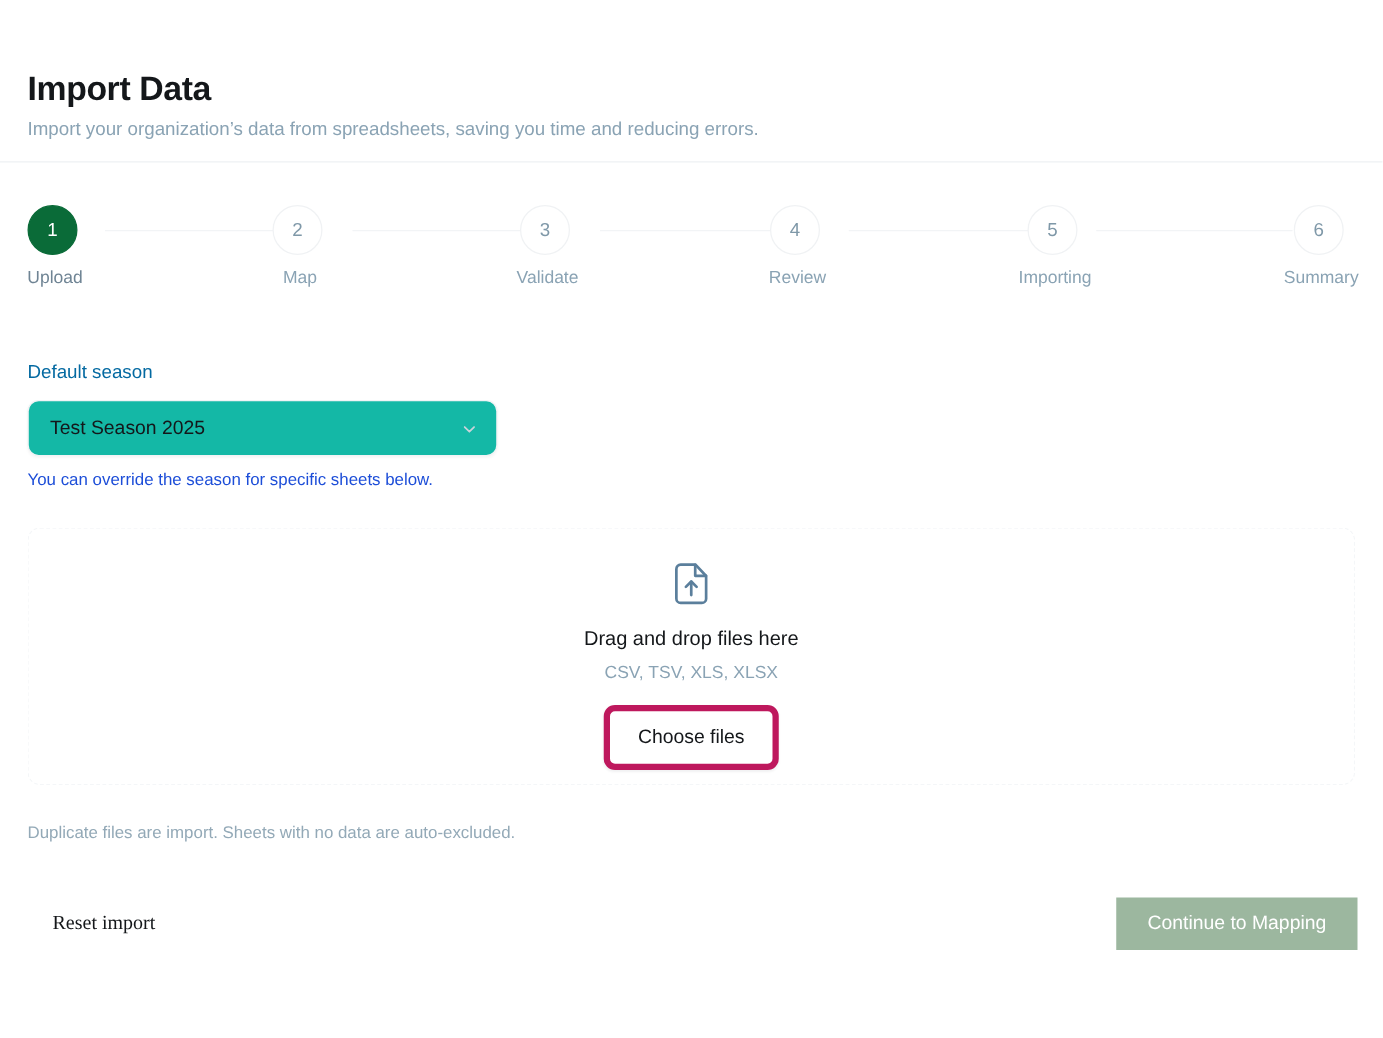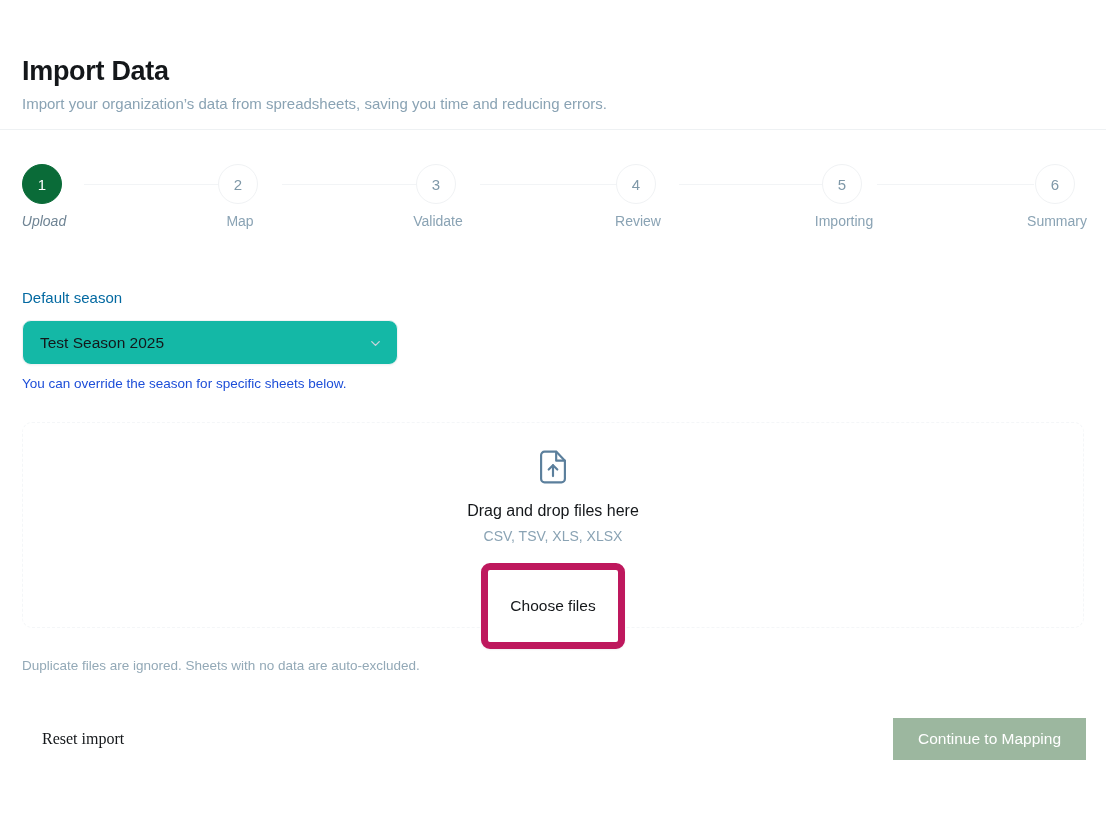--- a/index.html
+++ b/index.html
@@ -96,21 +96,20 @@
     top: 48px;
     left: 50%;
     transform: translateX(-50%);
     font-size: 14px;
     color: #8aa3b4;
     white-space: nowrap;
     line-height: 18px;
   }
   .step.active .step-label {
     color: #6f8494;
-    font-style: italic;
   }
   .step-connector {
     position: absolute;
     top: 20px;
     height: 1px;
     background: #f2f4f6;
     z-index: 1;
   }
 
   
@@ -191,26 +190,26 @@
   }
   .dz-formats {
     margin-top: 5px;
     font-size: 14px;
     color: #8aa3b4;
     line-height: 19px;
   }
   .choose-files-btn {
     margin-top: 17px;
     display: inline-block;
-    padding: 26px 22px;
+    padding: 11px 22px;
     font-size: 15.5px;
     font-family: "Liberation Sans", sans-serif;
     color: #14171a;
     background: #ffffff;
-    border: 7px solid #be185d;
+    border: 5px solid #be185d;
     border-radius: 9px;
     box-shadow: 0 1px 2px rgba(16,24,40,0.06);
     cursor: pointer;
     line-height: 20px;
   }
 
   
   .footnote {
     position: absolute;
     left: 22px;
@@ -321,18 +320,18 @@
           <line x1="13" y1="23" x2="13" y2="13.6"></line>
           <polyline points="9.2 17.2 13 13.4 16.8 17.2"></polyline>
         </svg>
       </span>
       <div class="dz-title">Drag and drop files here</div>
       <div class="dz-formats">CSV, TSV, XLS, XLSX</div>
       <button class="choose-files-btn">Choose files</button>
     </div>
   </div>
 
-  <div class="footnote">Duplicate files are ignored. Sheets with no data are auto-excluded.</div>
+  <div class="footnote">Duplicate files are import. Sheets with no data are auto-excluded.</div>
 
   <button class="reset-import">Reset import</button>
   <button class="continue-btn" disabled="">Continue to Mapping</button>
 
 </div>
 
 </body></html>

